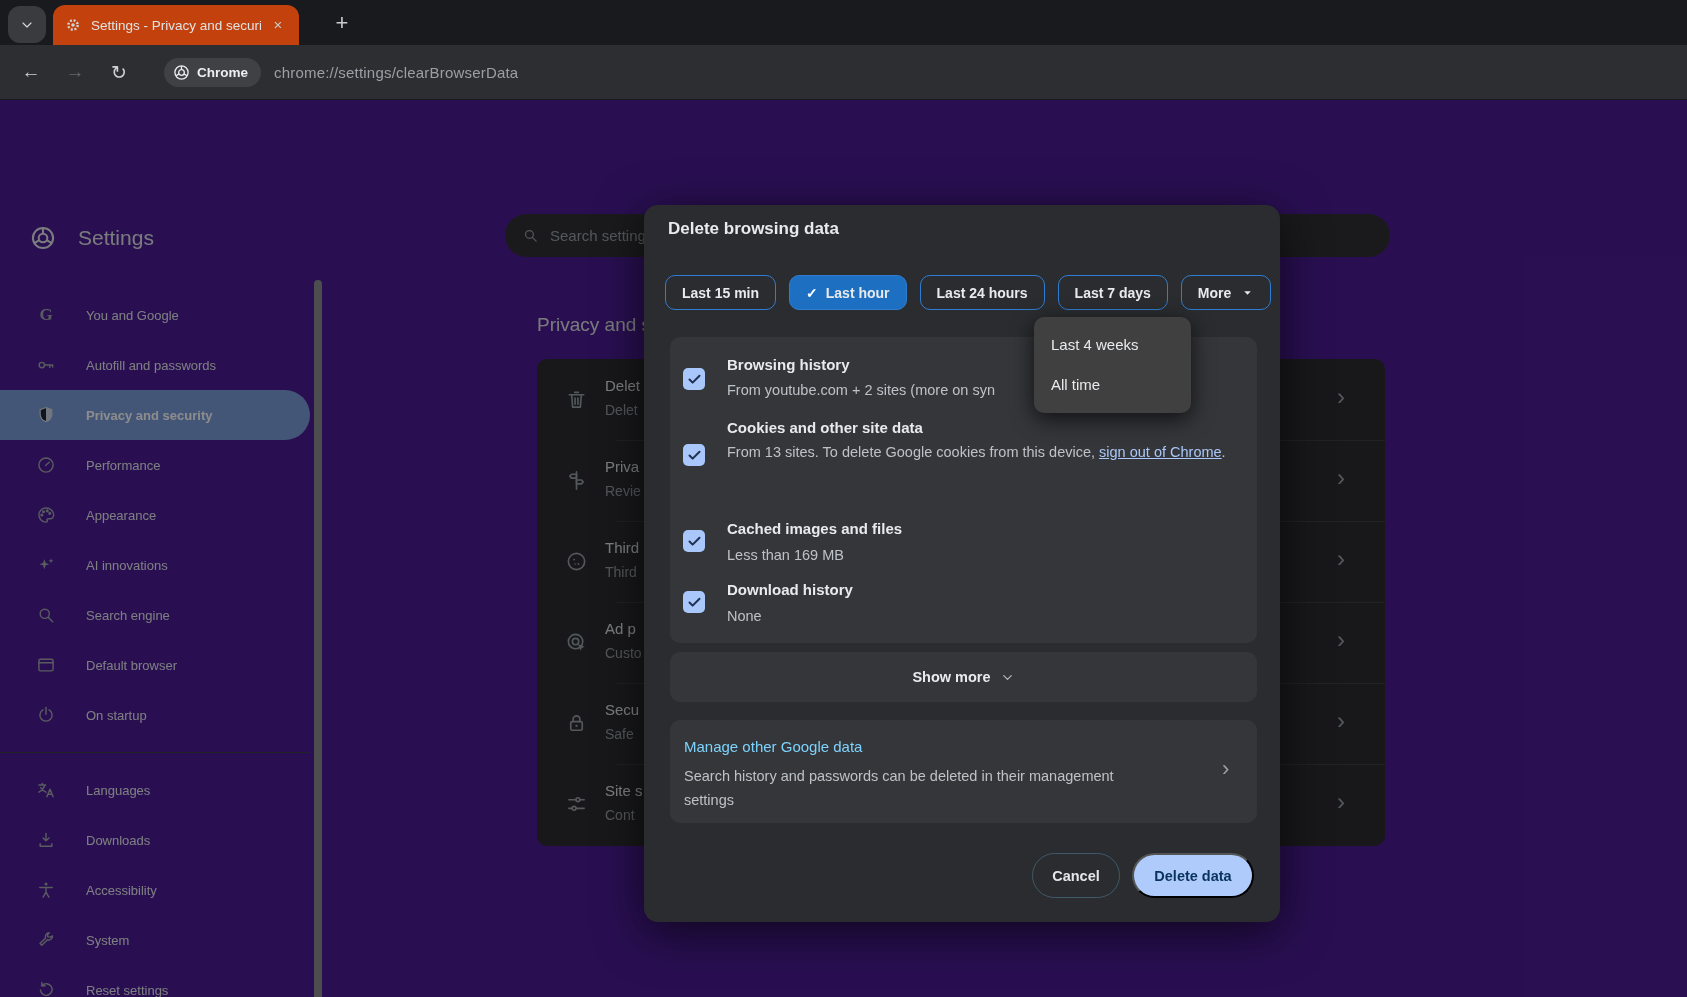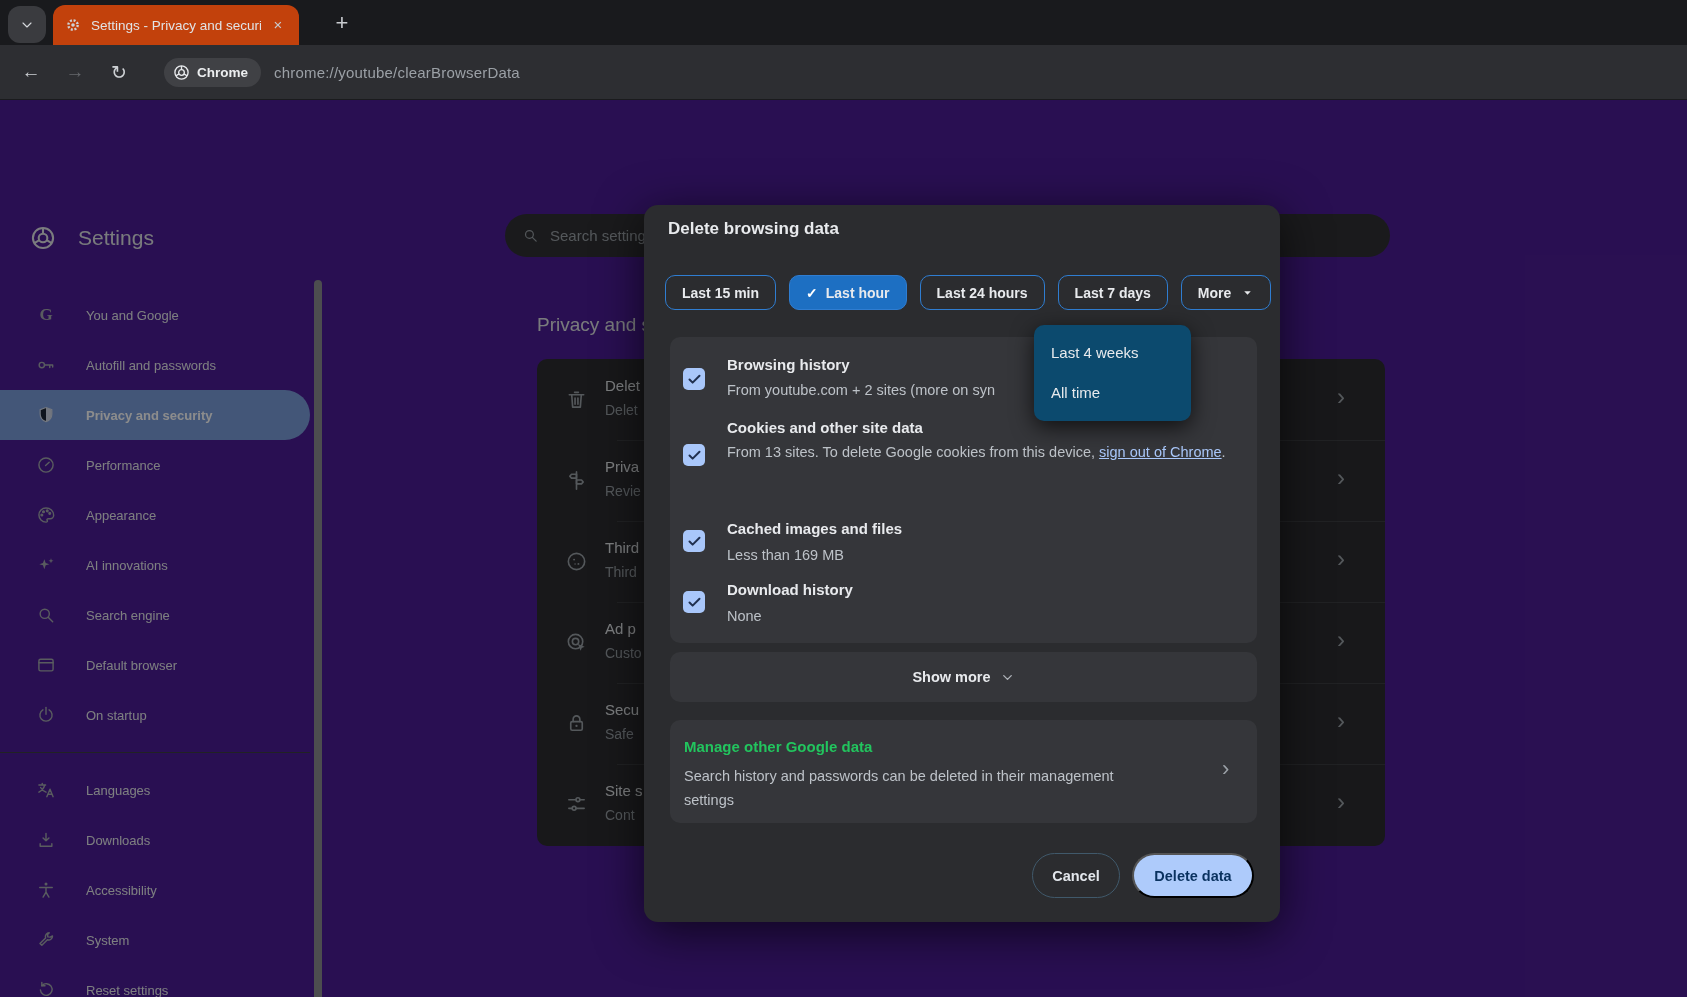--- a/index.html
+++ b/index.html
@@ -70,29 +70,29 @@
   .check-row { position:absolute; left:0; width:587px; }
   .checkbox { position:absolute; left:13px; width:22px; height:22px; border-radius:5px; background:#a9c7fa; display:flex; align-items:center; justify-content:center; }
   .checkbox svg { width:15px; height:15px; color:#20304f; }
   .cr-label { position:absolute; left:57px; font-size:15px; font-weight:700; color:#e8eaed; white-space:nowrap; }
   .cr-sub { position:absolute; left:57px; font-size:14.5px; color:#bdc2c8; line-height:23px; }
   .cr-sub a { color:#a9c7fa; text-decoration:underline; }
   .sec-showmore { top:447px; height:50px; display:flex; align-items:center; justify-content:center; gap:9px; }
   .sec-showmore .sm-label { font-size:14.5px; font-weight:700; color:#e8eaed; }
   .sec-showmore .sm-caret { width:15px; height:15px; color:#aeb2b8; }
   .sec-manage { top:515px; height:103px; }
-  .mg-title { position:absolute; left:14px; top:18px; font-size:15px; font-weight:700; color:#22c55e; }
+  .mg-title { position:absolute; left:14px; top:18px; font-size:15px; font-weight:400; color:#7dd3fc; }
   .mg-sub { position:absolute; left:14px; top:44px; width:450px; font-size:14.5px; color:#bdc2c8; line-height:24px; }
   .mg-chev { position:absolute; left:552px; top:36px; font-size:22px; color:#9aa0a6; }
   .dlg-btn { position:absolute; top:648px; height:45px; border-radius:23px; display:flex; align-items:center; justify-content:center; font-size:14.5px; font-weight:700; }
   .btn-cancel { left:388px; width:88px; border:1px solid #40596b; color:#e3e7ec; background:transparent; }
   .btn-delete { left:488px; width:122px; background:#aecbfb; color:#0a325f; }
 
   
-  .more-menu { position:absolute; left:1034px; top:325px; width:157px; height:96px; background:#0c4a6e; border-radius:10px; box-shadow:0 6px 22px rgba(0,0,0,.7); z-index:15; padding-top:8px; }
+  .more-menu { position:absolute; left:1034px; top:317px; width:157px; height:96px; background:#404040; border-radius:10px; box-shadow:0 6px 22px rgba(0,0,0,.7); z-index:15; padding-top:8px; }
   .menu-item { height:40px; line-height:40px; padding-left:17px; font-size:15px; color:#e8eaed; white-space:nowrap; }
 
   svg.lineic { fill:none; stroke:currentColor; stroke-width:1.7; stroke-linecap:round; stroke-linejoin:round; width:100%; height:100%; }
 </style>
 </head>
 <body>
 
 <div class="screen">
 
   <div class="tabstrip">
@@ -127,21 +127,21 @@
     <div class="omnibox-badge">
       <span class="chrome-logo">
         <svg viewBox="0 0 24 24" style="width:100%;height:100%" fill="none" stroke="#e8eaed" stroke-width="1.9">
             <circle cx="12" cy="12" r="9.3"></circle>
             <circle cx="12" cy="12" r="4"></circle>
             <path d="M12 8 12 2.7 M8.6 14 4 16.7 M15.4 14 20 16.7"></path>
           </svg>
       </span>
       <span class="badge-label">Chrome</span>
     </div>
-    <span class="url-text">chrome://youtube/clearBrowserData</span>
+    <span class="url-text">chrome://settings/clearBrowserData</span>
   </div>
 
   <div class="content">
 
     <div class="settings-header">
       <span class="hdr-logo">
         <svg viewBox="0 0 24 24" style="width:100%;height:100%" fill="none" stroke="#dfe2e6" stroke-width="1.9">
             <circle cx="12" cy="12" r="9.3"></circle>
             <circle cx="12" cy="12" r="4"></circle>
             <path d="M12 8 12 2.7 M8.6 14 4 16.7 M15.4 14 20 16.7"></path>

